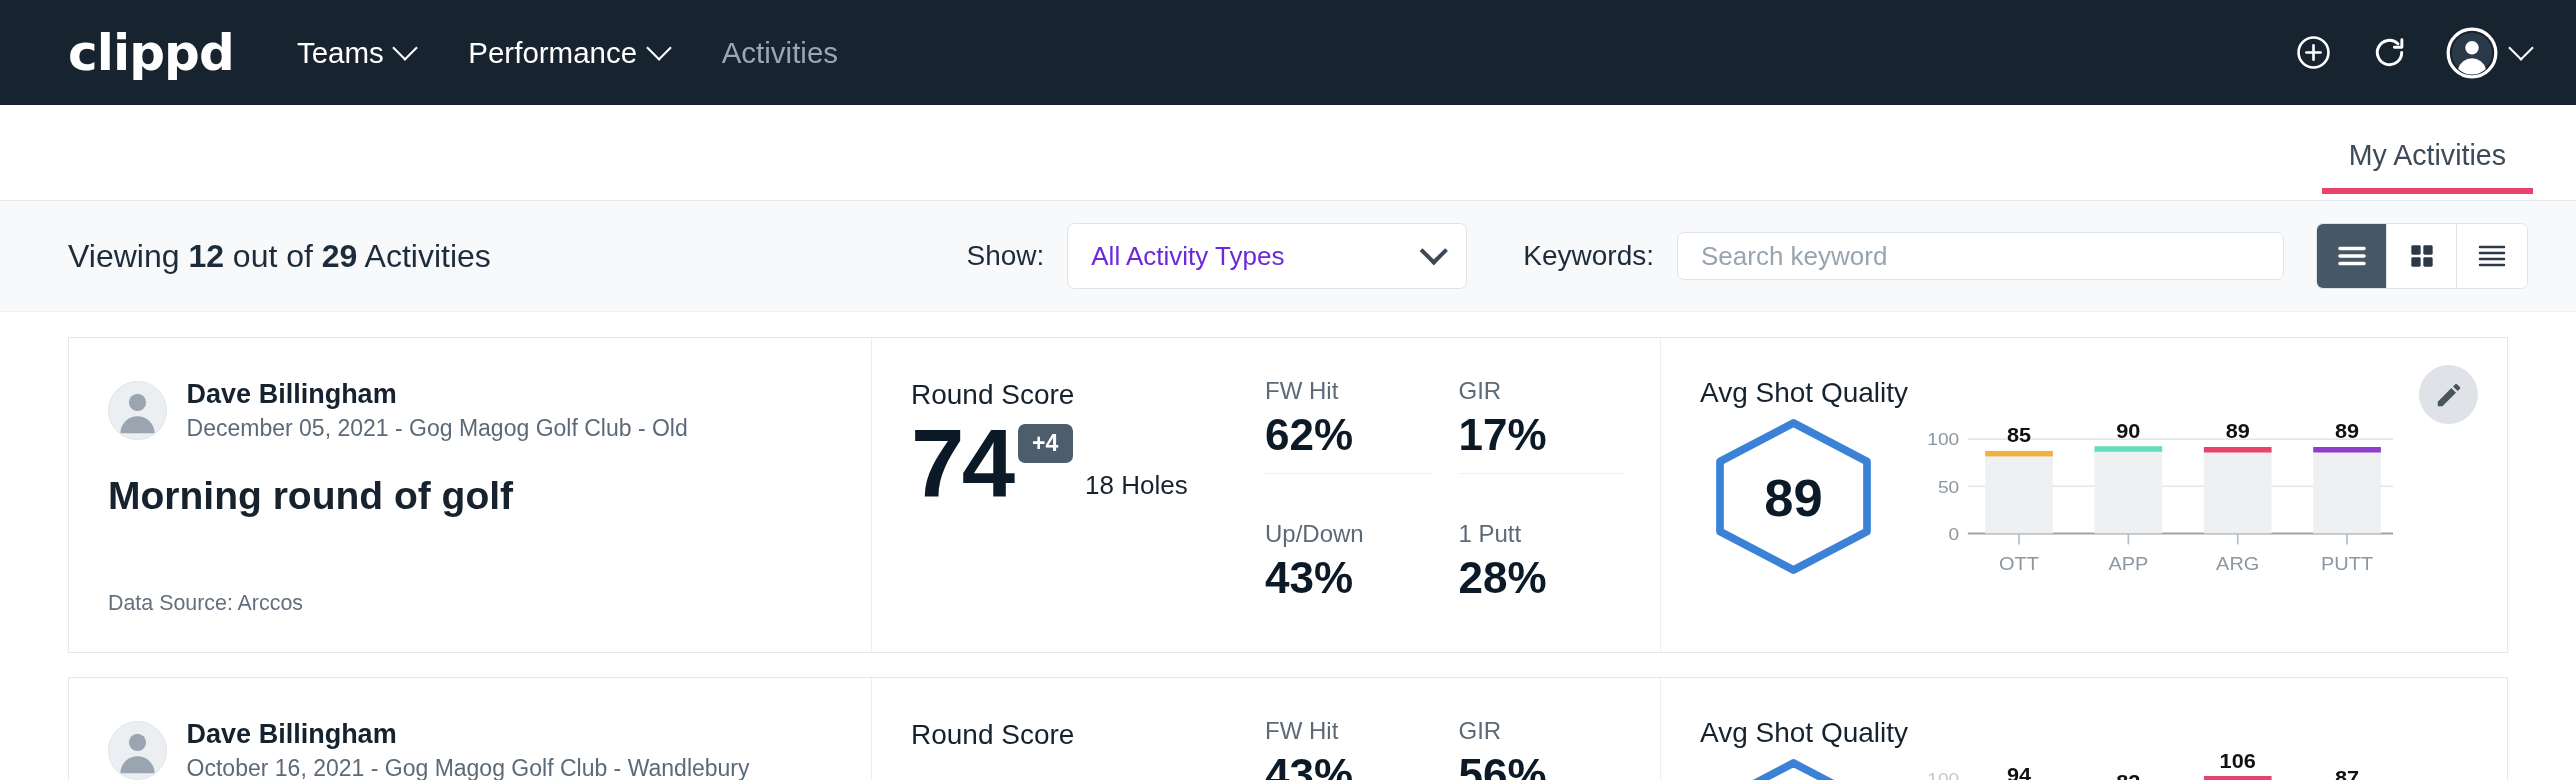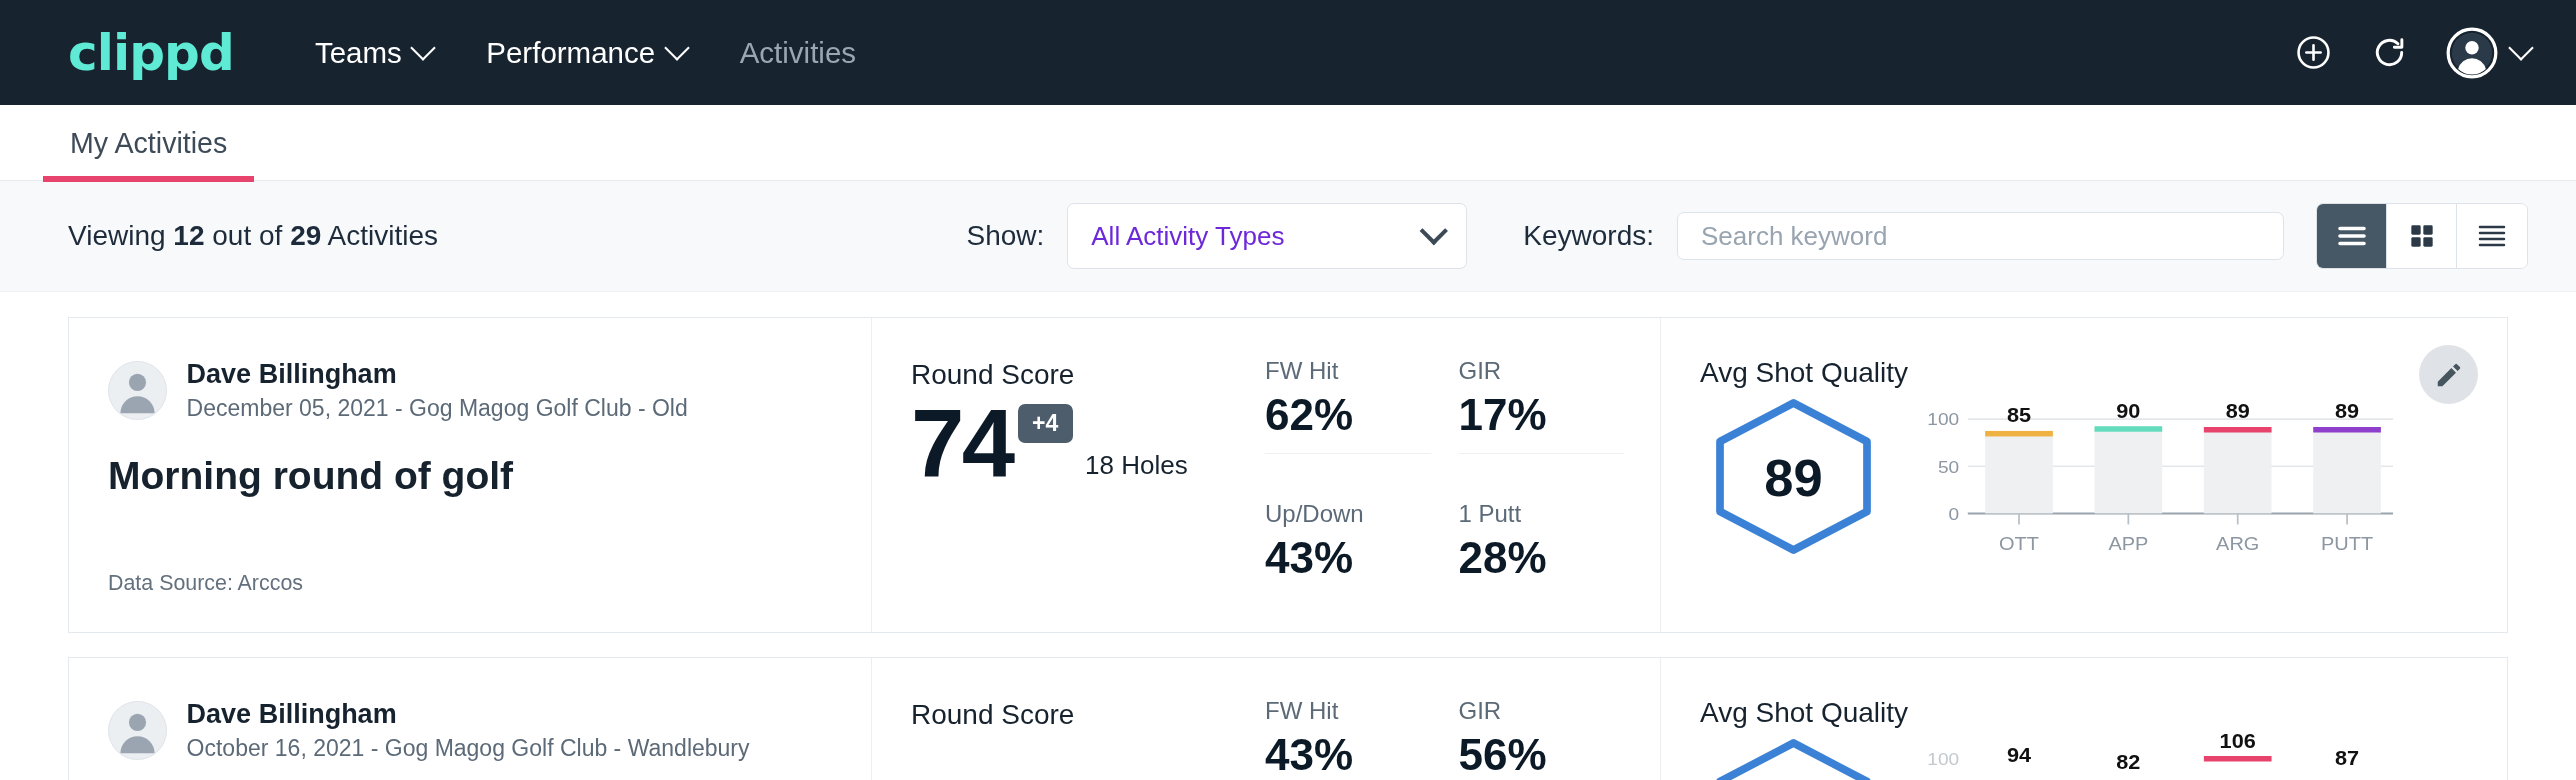--- a/index.html
+++ b/index.html
@@ -15,23 +15,23 @@
     height: 105px;
     background: #17232e;
     display: flex;
     align-items: center;
     padding: 0 46px 0 68px;
     position: relative;
   }
   .logo {
     font-size: 50px;
     font-weight: 700;
-    color: #5eead4;
+    color: #ffffff;
     letter-spacing: -0.9px;
-    margin-right: 54px;
+    margin-right: 36px;
     line-height: 1;
     font-family: "DejaVu Sans", sans-serif;
   }
   .nav { display: flex; align-items: center; gap: 0px; }
   .nav-item {
     display: flex; align-items: center; gap: 12.5px;
     color: #ffffff;
     font-size: 29.5px;
     padding: 9px 27px;
     cursor: pointer;
@@ -47,26 +47,27 @@
   }
   .topbar-right {
     margin-left: auto;
     display: flex; align-items: center; gap: 37px;
   }
   .icon-btn { cursor: pointer; display: flex; align-items: center; justify-content: center; }
   .avatar-wrap { display: flex; align-items: center; gap: 14.3px; cursor: pointer; }
 
   
   .tabbar {
-    height: 76px;
+    height: 96px;
     background: #ffffff;
     border-bottom: 1.8px solid #e6eaee;
     display: flex;
     align-items: flex-end;
-    padding: 0 43px;
+    padding: 8px 43px;
+    justify-content: flex-end;
   }
   .tab {
     font-size: 28.6px;
     color: #4a5763;
     padding: 0 27px 19.6px 27px;
     cursor: pointer;
     position: relative;
   }
   .tab.active { color: #3d4a57; }
   .tab.active:after {
@@ -80,21 +81,21 @@
   
   .filterbar {
     height: 111px;
     background: #f7f9fb;
     display: flex;
     align-items: center;
     padding: 0 48px 0 68px;
     border-bottom: 0.9px solid #eef1f4;
   }
   .viewing {
-    font-size: 28px;
+    font-size: 32px;
     color: #1d2b3a;
   }
   .viewing b { font-weight: 700; }
   .filter-right {
     margin-left: auto;
     display: flex;
     align-items: center;
     gap: 0;
   }
   .show-label, .kw-label {

